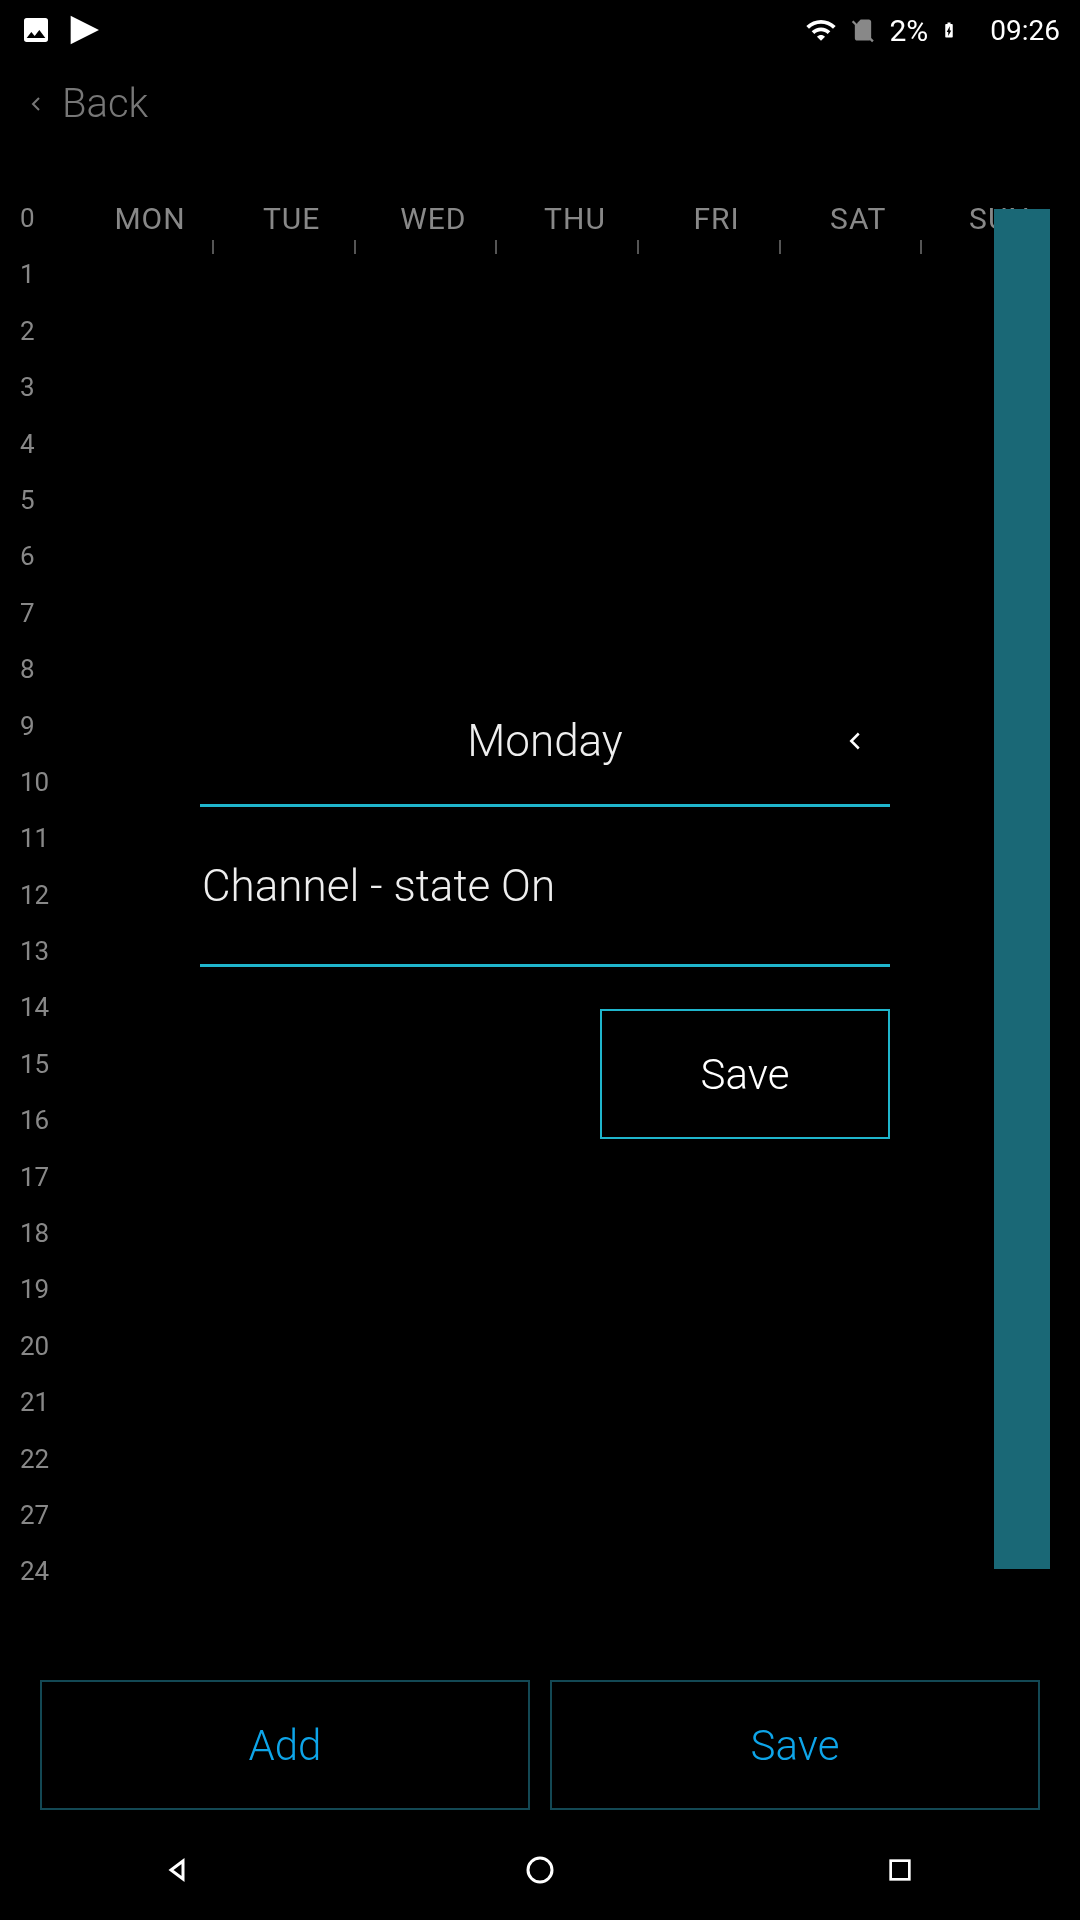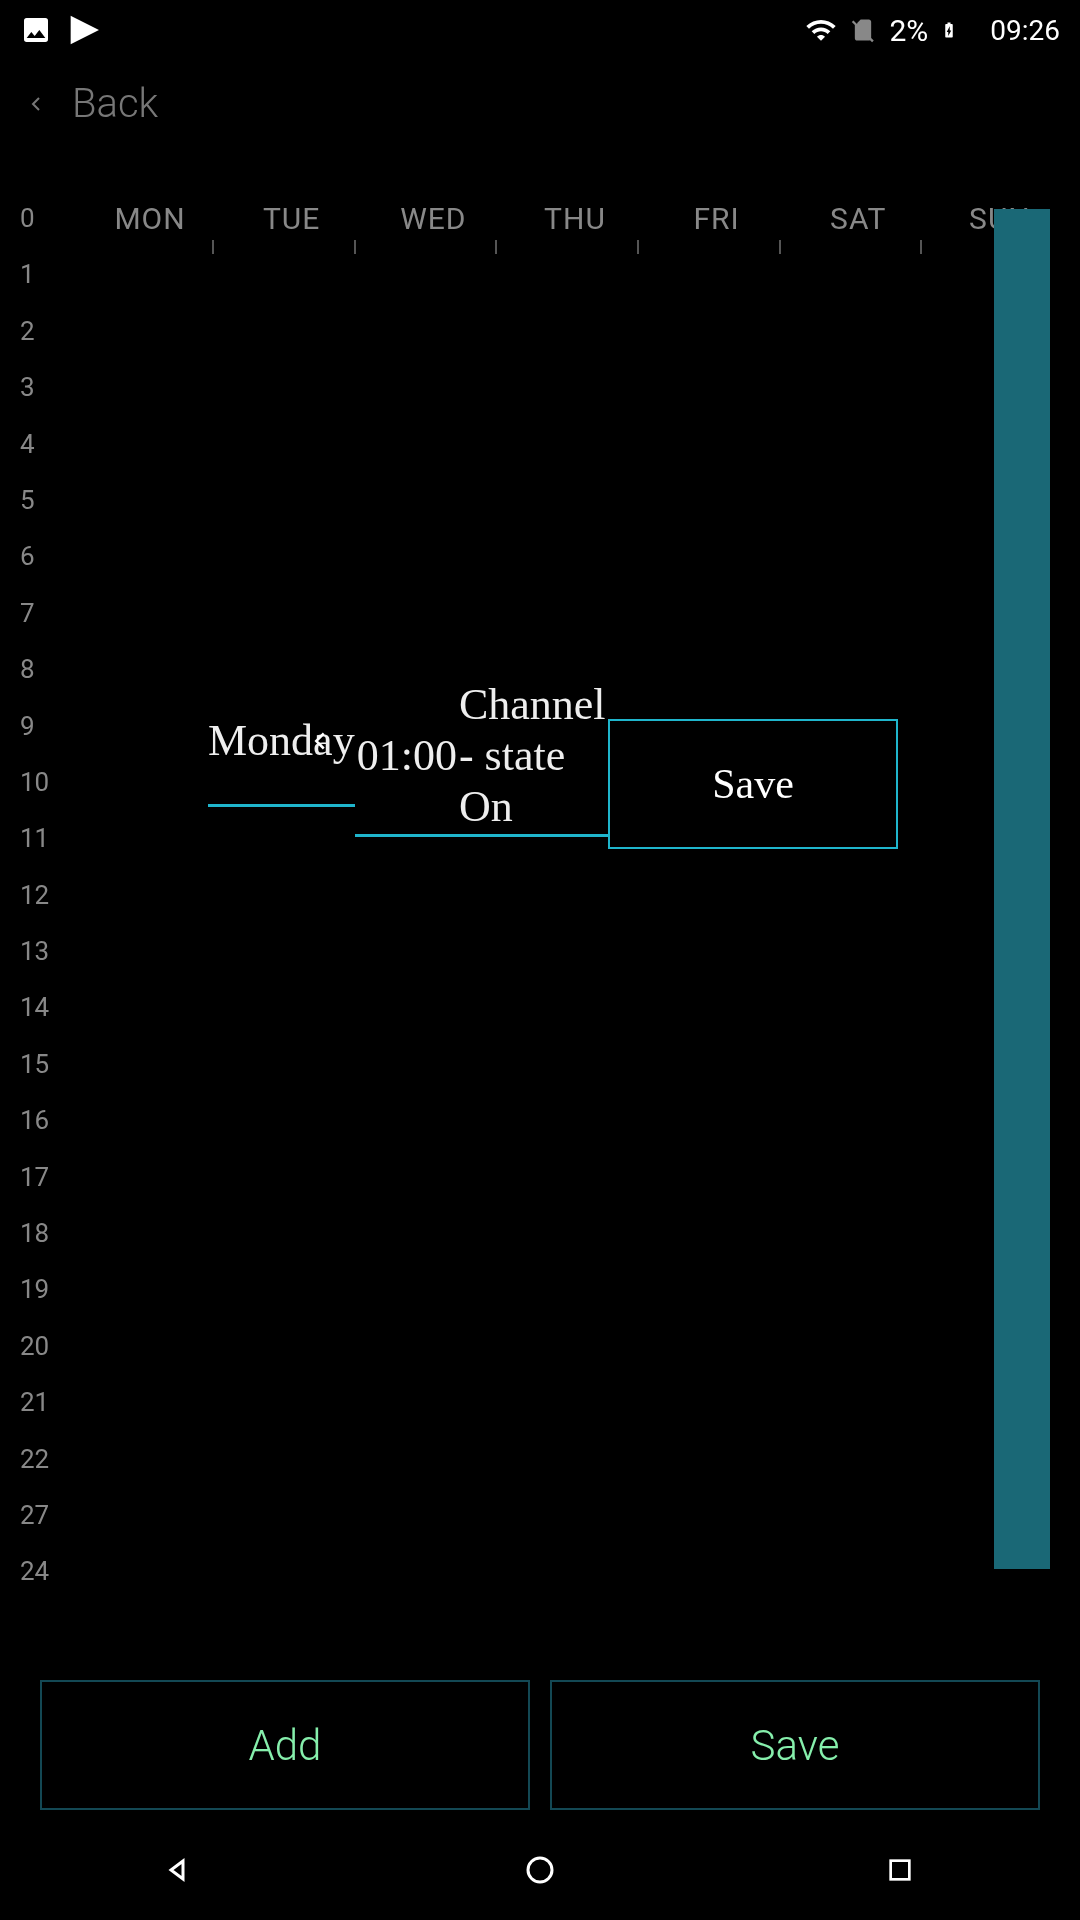--- a/index.html
+++ b/index.html
@@ -18,21 +18,21 @@
       align-items: center;
       justify-content: space-between;
       padding: 0 20px;
       font-size: 30px;
     }
     .status-left { display: flex; gap: 16px; align-items: center; }
     .status-right { display: flex; gap: 12px; align-items: center; }
     .back-row {
       display: flex;
       align-items: center;
-      gap: 24px;
+      gap: 14px;
       padding: 20px 24px;
       color: #777;
     }
     .chevron-left {
       width: 24px;
       height: 40px;
       display: flex;
       align-items: center;
       justify-content: center;
     }
@@ -74,25 +74,24 @@
       position: absolute;
       top: 62px;
       right: 30px;
       width: 56px;
       height: 1360px;
       background: #1a6876;
     }
     .modal {
       position: absolute;
       top: 530px;
-      left: 208px;
+      left: 200px;
       width: 690px;
       display: flex;
-      flex-direction: row;
-      font-family: Liberation Serif, serif;
+      flex-direction: column;
     }
     .modal-header {
       display: flex;
       align-items: center;
       justify-content: center;
       position: relative;
       height: 130px;
       border-bottom: 3px solid #1fb5cc;
     }
     .modal-title { font-size: 44px; font-weight: 300; color: #eee; }
@@ -133,21 +132,21 @@
       gap: 20px;
     }
     .bottom-btn {
       flex: 1;
       height: 130px;
       border: 2px solid #134854;
       display: flex;
       align-items: center;
       justify-content: center;
       font-size: 42px;
-      color: #86efac;
+      color: #0ea5e9;
       font-weight: 300;
     }
     .nav-bar {
       position: absolute;
       bottom: 0;
       left: 0;
       right: 0;
       height: 100px;
       display: flex;
       justify-content: space-around;
@@ -247,23 +246,20 @@
   <div class="modal">
     <div class="modal-header">
       <span class="modal-title">Monday</span>
       <span class="modal-close">
         <svg width="30" height="48" viewBox="0 0 24 24" fill="none" stroke="#fff" stroke-width="2">
             <polyline points="15 18 9 12 15 6"></polyline>
           </svg>
       </span>
     </div>
     <div class="field">
-      <span>01:00</span>
-    </div>
-    <div class="field">
       <span>Channel - state On</span>
     </div>
     <div class="modal-footer">
       <div class="modal-save-btn">
         <span>Save</span>
       </div>
     </div>
   </div>
 </div>
 

